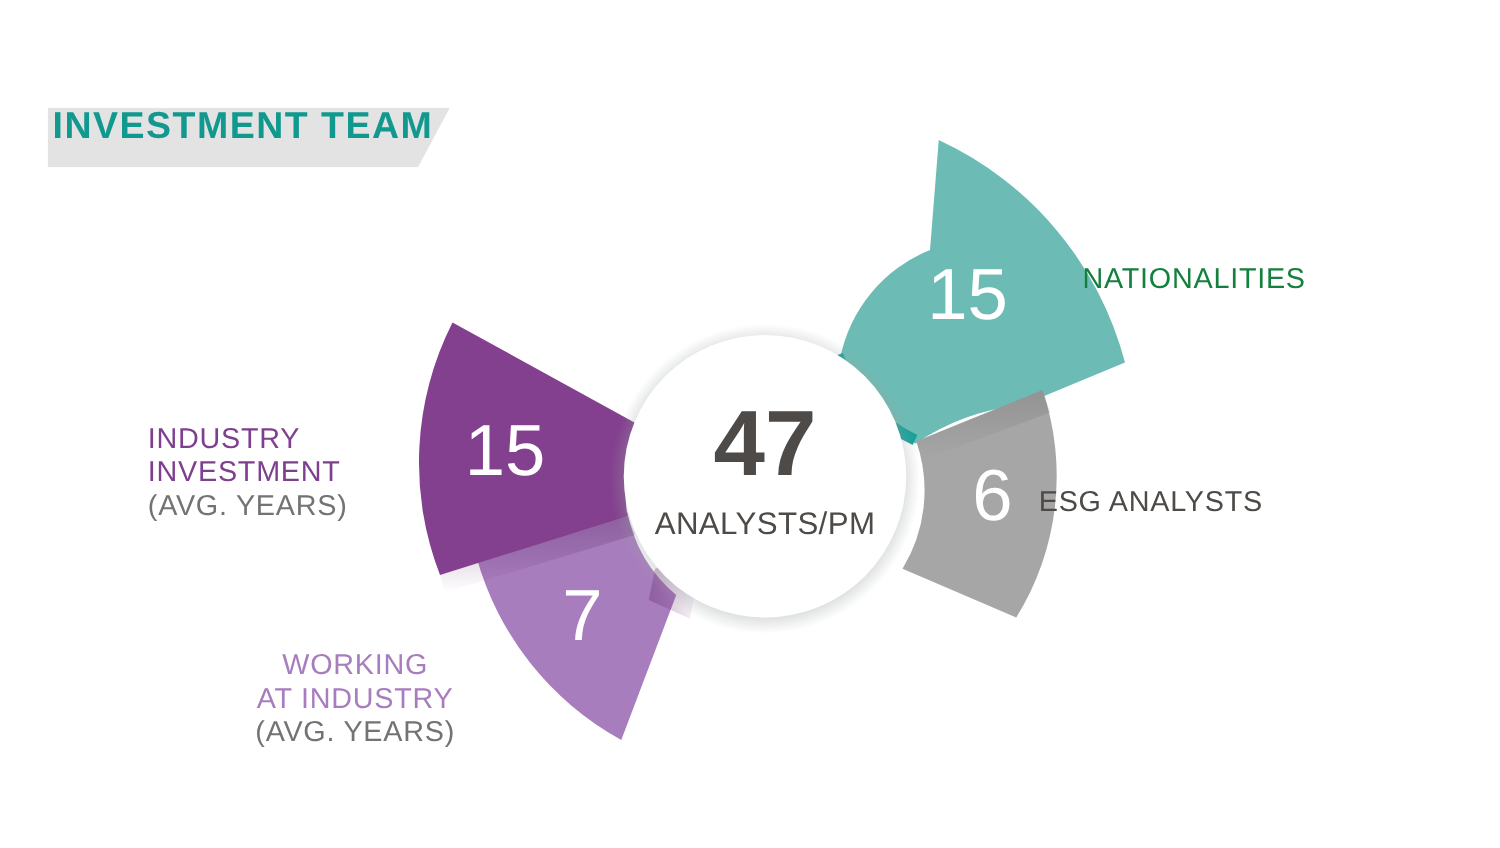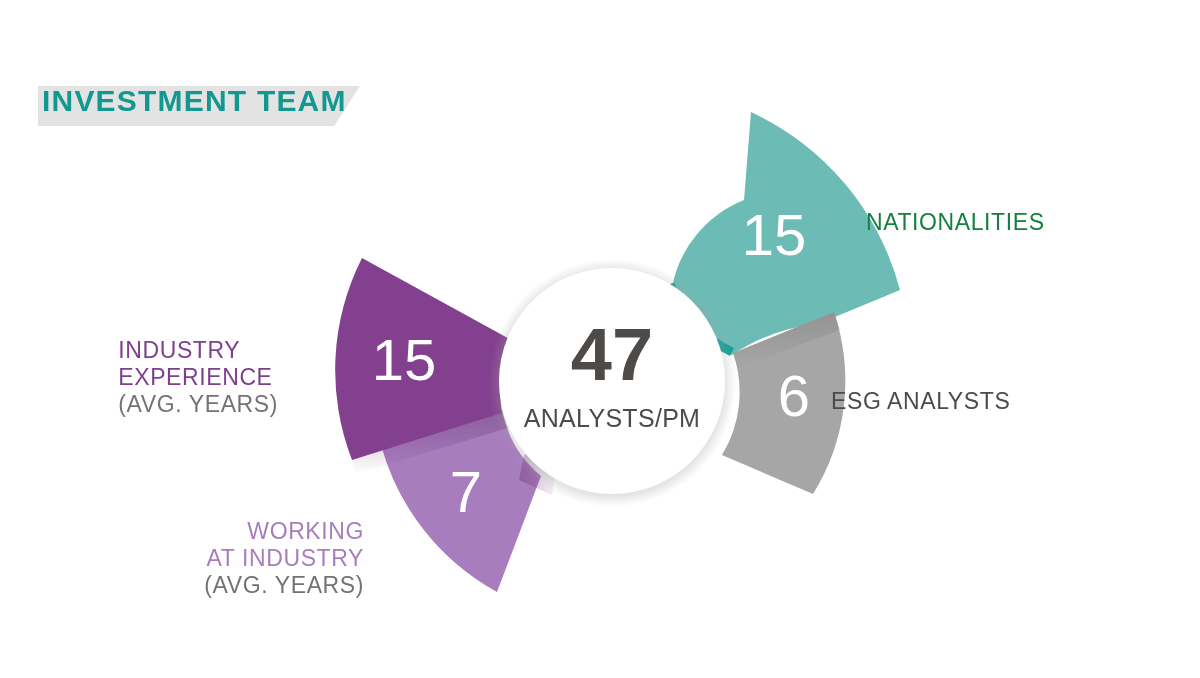--- a/index.html
+++ b/index.html
@@ -15,21 +15,21 @@
     font-family: "Liberation Sans", sans-serif;
     -webkit-font-smoothing: antialiased;
   }
 
   
   #title-banner {
     position: absolute;
     left: 38px;
     top: 86px;
     width: 322px;
-    height: 40px;
+    height: 48px;
   }
   #title-banner .banner-shape {
     position: absolute;
     inset: 0;
     background: #e3e3e3;
     clip-path: polygon(0 0, 100% 0, 92% 100%, 0 100%);
   }
   #title-text {
     position: absolute;
     left: 4px;
@@ -102,21 +102,21 @@
   #label-industry {
     left: 278px;
     top: 337px;
     text-align: left;
     transform: translateX(-100%);
     color: #7e3f8f;
   }
   #label-working {
     left: 364px;
     top: 518px;
-    text-align: right;
+    text-align: center;
     transform: translateX(-100%);
     color: #a87dbe;
   }
   .sub-note {
     color: #737373;
   }
 </style>
 </head>
 <body>
 
@@ -203,21 +203,21 @@
 <div class="ext-label" id="label-nationalities">
   <div>NATIONALITIES</div>
 </div>
 
 <div class="ext-label" id="label-esg">
   <div>ESG ANALYSTS</div>
 </div>
 
 <div class="ext-label" id="label-industry">
   <div>INDUSTRY</div>
-  <div>EXPERIENCE</div>
+  <div>INVESTMENT</div>
   <div class="sub-note">(AVG. YEARS)</div>
 </div>
 
 <div class="ext-label" id="label-working">
   <div>WORKING</div>
   <div>AT INDUSTRY</div>
   <div class="sub-note">(AVG. YEARS)</div>
 </div>
 
 </body></html>

